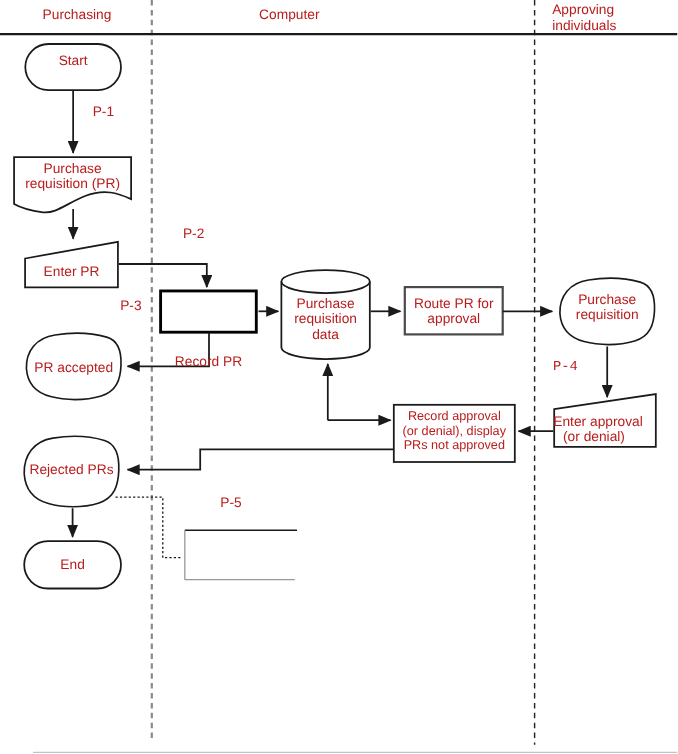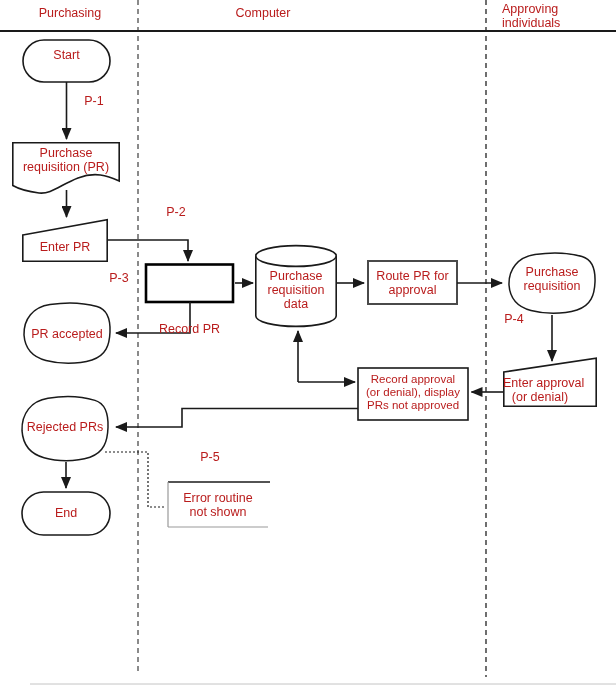--- a/index.html
+++ b/index.html
@@ -134,24 +134,20 @@
     <span class="ln">(or denial), display</span>
     <span class="ln">PRs not approved</span>
   </div>
 
   <div class="label" style="left:22px;top:327px;width:90px;">PR accepted</div>
 
   <div class="label" style="left:20px;top:420px;width:90px;">Rejected PRs</div>
 
   <div class="label" style="left:22px;top:506px;width:88px;">End</div>
 
-  <div class="label" style="left:168px;top:491px;width:100px;">
-    <span class="ln">Error routine</span>
-    <span class="ln">not shown</span>
-  </div>
 
   <div class="label" style="left:76px;top:94px;width:36px;">P-1</div>
   <div class="label" style="left:158px;top:205px;width:36px;">P-2</div>
   <div class="label" style="left:101px;top:271px;width:36px;">P-3</div>
-  <div class="label" style="left:496px;top:312px;width:36px;">P-4</div>
+  <div class="label" style="left:496px;top:326px;width:36px;font-family:Liberation Mono, monospace;">P-4</div>
   <div class="label" style="left:192px;top:450px;width:36px;">P-5</div>
 
 </div>
 
 </body></html>

